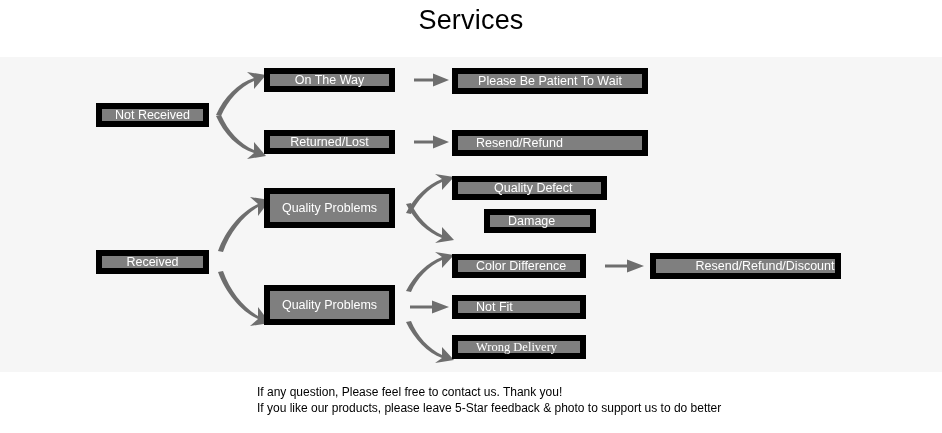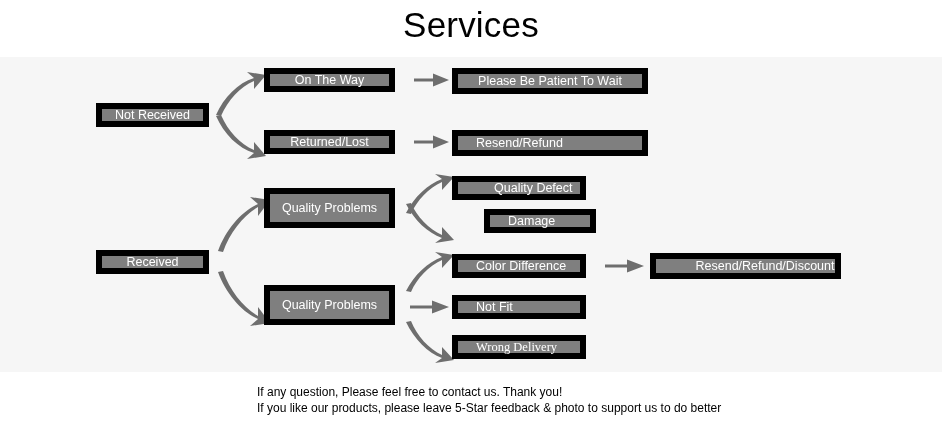--- a/index.html
+++ b/index.html
@@ -13,21 +13,21 @@
     font-family: "Liberation Sans", sans-serif;
     overflow: hidden;
     position: relative;
   }
   #page-title {
     position: absolute;
     left: 0;
     top: 5px;
     width: 942px;
     text-align: center;
-    font-size: 35px;
+    font-size: 27px;
     color: #000000;
     letter-spacing: 0.2px;
     font-weight: 400;
   }
   #diagram-panel {
     position: absolute;
     left: 0;
     top: 57px;
     width: 942px;
     height: 315px;
@@ -126,21 +126,21 @@
   <div class="node center" style="left:264px; top:131px; width:131px; height:40px;">
     <span>Quality Problems</span>
   </div>
 
   <div class="arrow" style="left:404px; top:116px; width:52px; height:42px;">
     <svg width="52" height="42" viewBox="0 0 52 42">
       <path d="M2 40 C10 24 24 11 38 6 L31 1 L50 4 L38 17 L38 9 C25 15 13 27 7 41 Z" fill="#6e6e6e"></path>
     </svg>
   </div>
 
-  <div class="node lead" style="left:452px; top:119px; width:134px; height:24px;padding-left:36px;">
+  <div class="node lead" style="left:452px; top:119px; width:155px; height:24px;padding-left:36px;">
     <span>Quality Defect</span>
   </div>
 
   <div class="arrow" style="left:404px; top:146px; width:52px; height:42px;">
     <svg width="52" height="42" viewBox="0 0 52 42">
       <path d="M2 1 C10 17 24 30 38 35 L31 40 L50 37 L38 24 L38 32 C25 26 13 14 7 0 Z" fill="#6e6e6e"></path>
     </svg>
   </div>
 
   <div class="node lead" style="left:452px; top:152px; width:112px; height:24px;margin-left:32px;">

